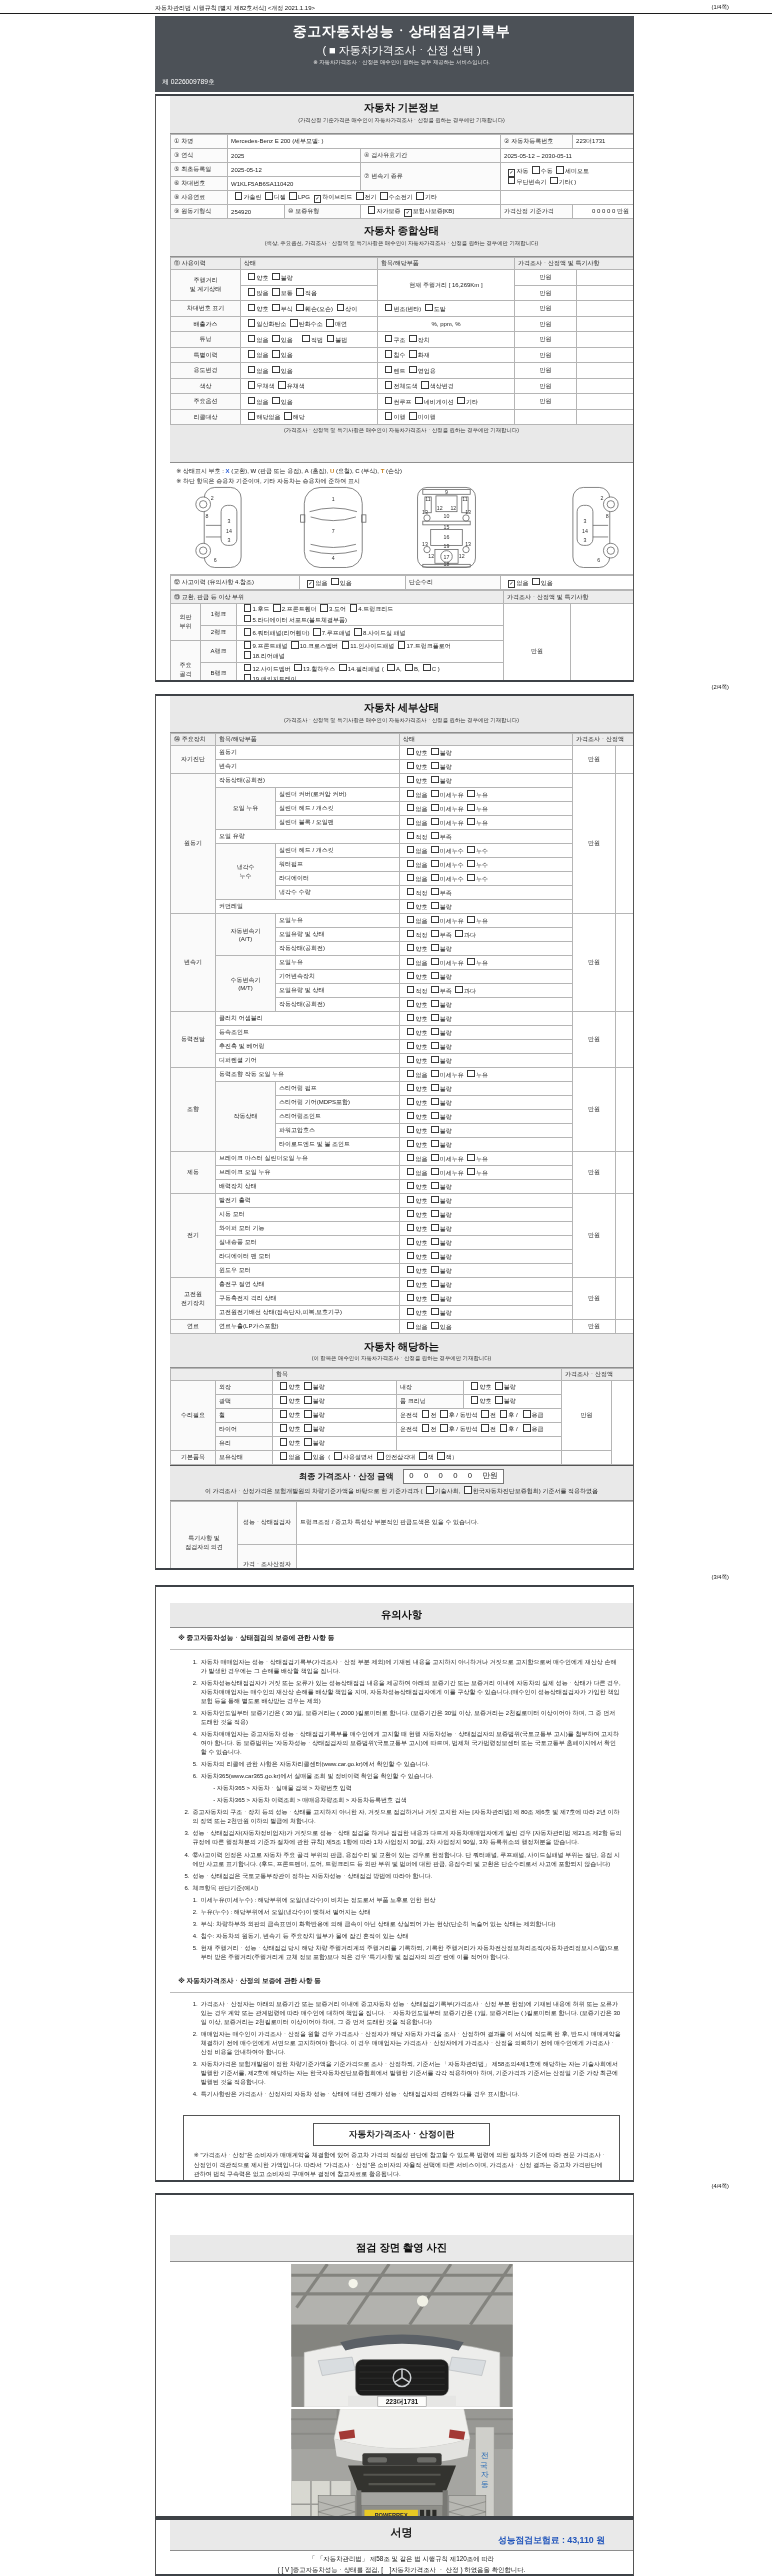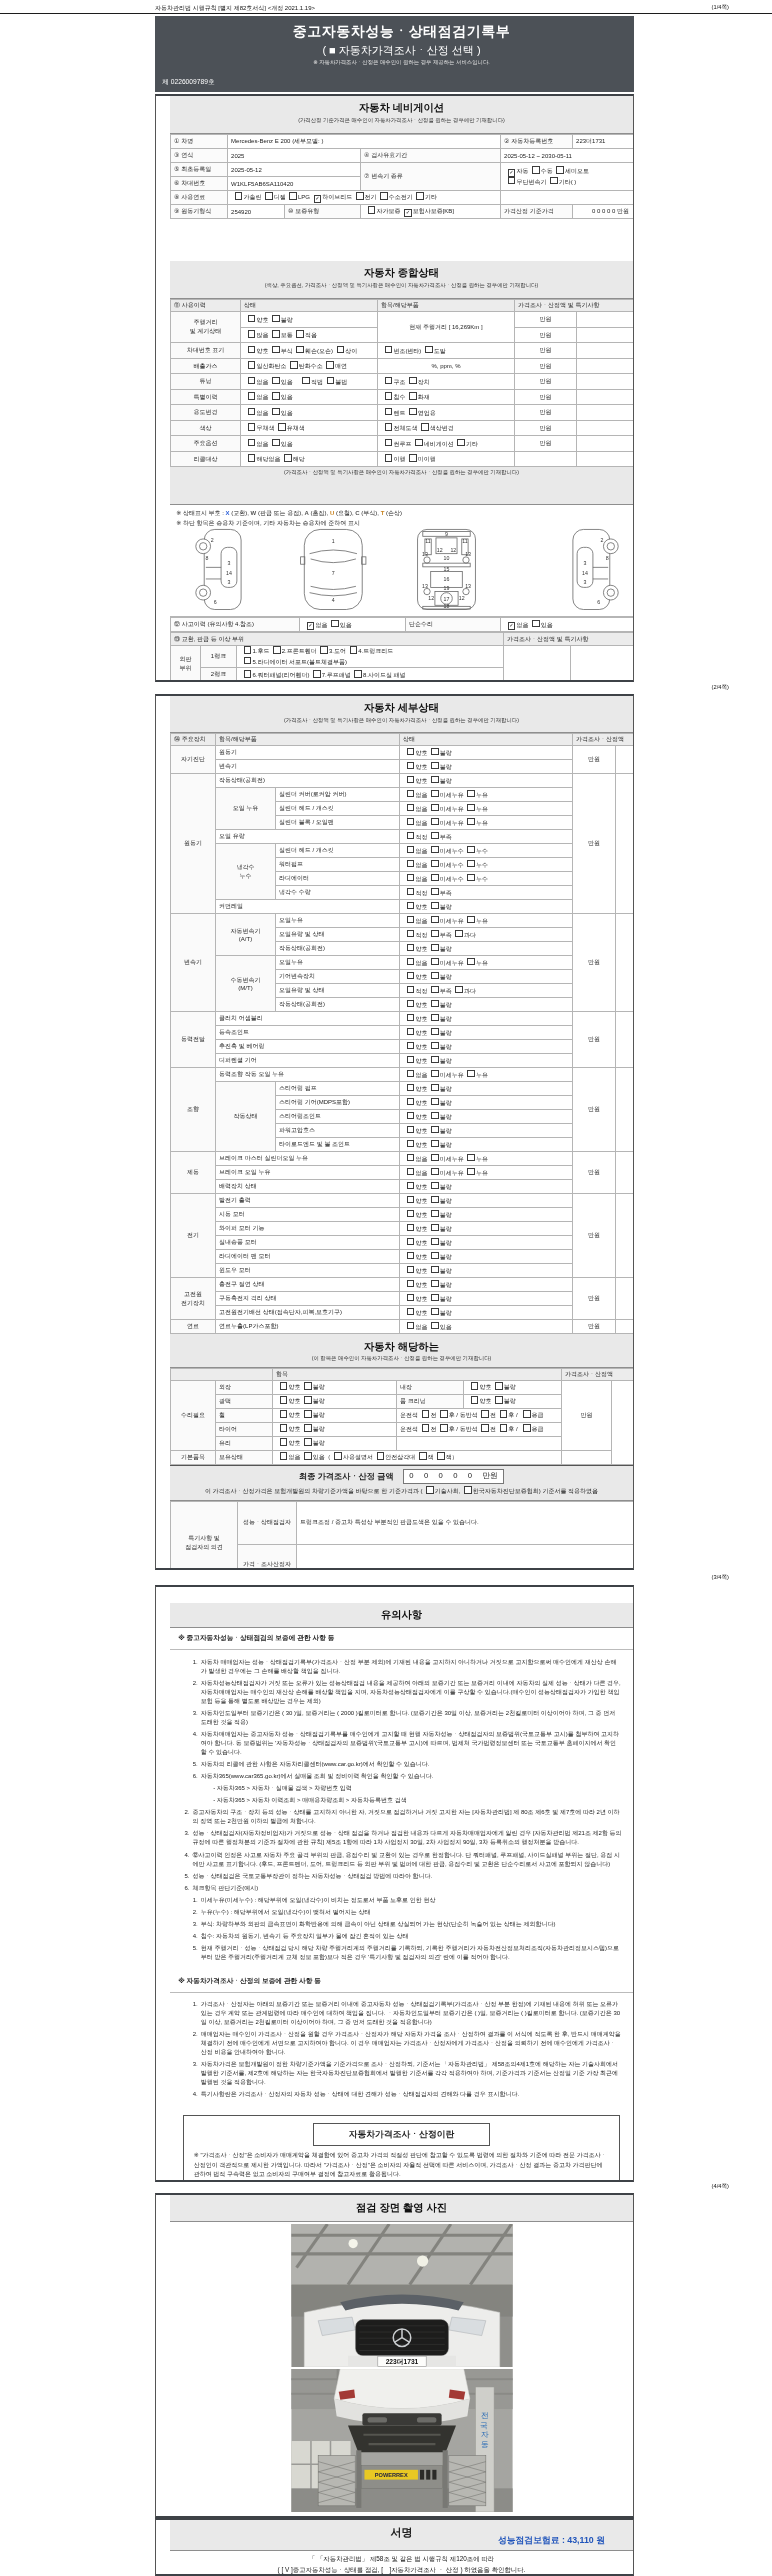--- a/index.html
+++ b/index.html
@@ -82,21 +82,21 @@
 <div class="block" id="block-title">
   <h1>중고자동차성능ㆍ상태점검기록부</h1>
   <div class="sub1">( ■ 자동차가격조사ㆍ산정 선택 )</div>
   <div class="sub2">※ 자동차가격조사ㆍ산정은 매수인이 원하는 경우 제공하는 서비스입니다.</div>
   <div class="docno">제 0226009789호</div>
 </div>
 
 <div class="block" id="block-b" style="top:94px;height:588px;">
 
   <div class="band" style="height:37px;">
-    <h2>자동차 네비게이션</h2>
+    <h2>자동차 기본정보</h2>
     <div class="bsub">(가격산정 기준가격은 매수인이 자동차가격조사ㆍ산정을 원하는 경우에만 기재합니다)</div>
   </div>
   <table>
     <colgroup>
         <col style="width:57px">
         <col style="width:57px">
         <col style="width:76px">
         <col style="width:56px">
         <col style="width:84px">
         <col style="width:72px">
@@ -134,21 +134,21 @@
       <td class="lbl">⑨ 원동기형식</td>
       <td>254920</td>
       <td class="lbl">⑩ 보증유형</td>
       <td colspan="2"><span class="cb"></span><span class="cbl">자가보증</span><span class="cb ck"></span><span class="cbl">보험사보증</span><span class="txt">[KB]</span></td>
       <td class="lbl">가격산정 기준가격</td>
       <td class="amt">0 0 0 0 0 만원</td>
     </tr>
   </tbody>
     </table>
 
-  <div class="band" style="height:37px;margin-top:42px;">
+  <div class="band" style="height:37px;">
     <h2>자동차 종합상태</h2>
     <div class="bsub">(색상, 주요옵션, 가격조사ㆍ산정액 및 특기사항은 매수인이 자동차가격조사ㆍ산정을 원하는 경우에만 기재합니다)</div>
   </div>
   <table>
     <colgroup>
         <col style="width:70px">
         <col style="width:137px">
         <col style="width:137px">
         <col style="width:62px">
         <col style="width:73px">
@@ -794,21 +794,21 @@
         <span class="ntext">특기사항란은 가격조사ㆍ산정자의 자동차 성능ㆍ상태에 대한 견해가 성능ㆍ상태점검자의 견해와 다를 경우 표시합니다.</span>
       </div>
     </div>
   <div class="pbox">
     <div class="ptitle">자동차가격조사ㆍ산정이란</div>
     <div class="pbody">※ "가격조사ㆍ산정"은 소비자가 매매계약을 체결함에 있어 중고차 가격의 적절성 판단에 참고할 수 있도록 법령에 의한 절차와 기준에 따라 전문 가격조사ㆍ산정인이 객관적으로 제시한 가액입니다. 따라서 "가격조사ㆍ산정"은 소비자의 자율적 선택에 따른 서비스이며, 가격조사ㆍ산정 결과는 중고차 가격판단에 관하여 법적 구속력은 없고 소비자의 구매여부 결정에 참고자료로 활용됩니다.</div>
   </div>
 </div>
 
 <div class="block" id="block-photos" style="top:2193px;height:325px;">
-  <div class="band" style="height:26px;">
+  <div class="band" style="height:26px;margin-top:40px;">
     <h2 style="padding-top:6.2px;">점검 장면 촬영 사진</h2>
   </div>
   <svg class="photo" width="222" height="143" viewBox="0 0 430 278">
     <rect width="430" height="278" fill="#8f8f8b"></rect>
     <rect width="430" height="118" fill="#b2b2ae"></rect>
     <g stroke="#83837e" stroke-width="6">
       <line x1="0" y1="22" x2="430" y2="22"></line>
         <line x1="0" y1="58" x2="430" y2="58"></line>
       <line x1="70" y1="0" x2="10" y2="85"></line>
         <line x1="190" y1="0" x2="110" y2="118"></line>

